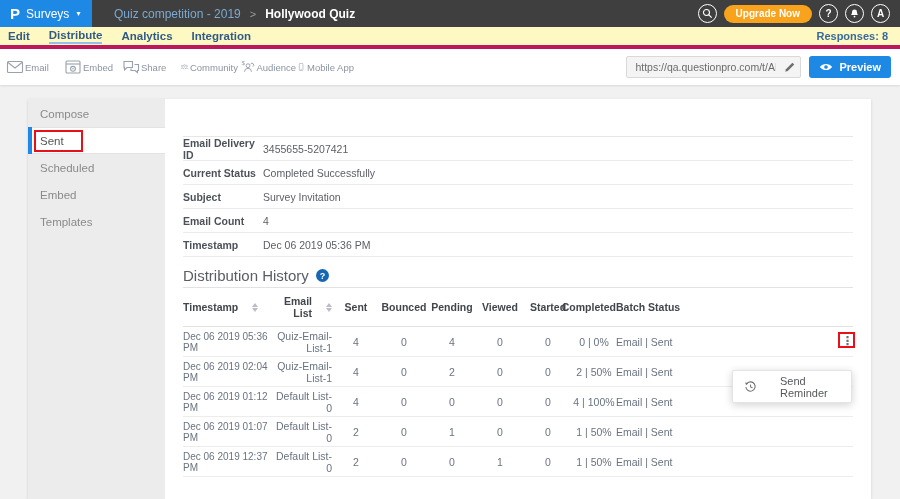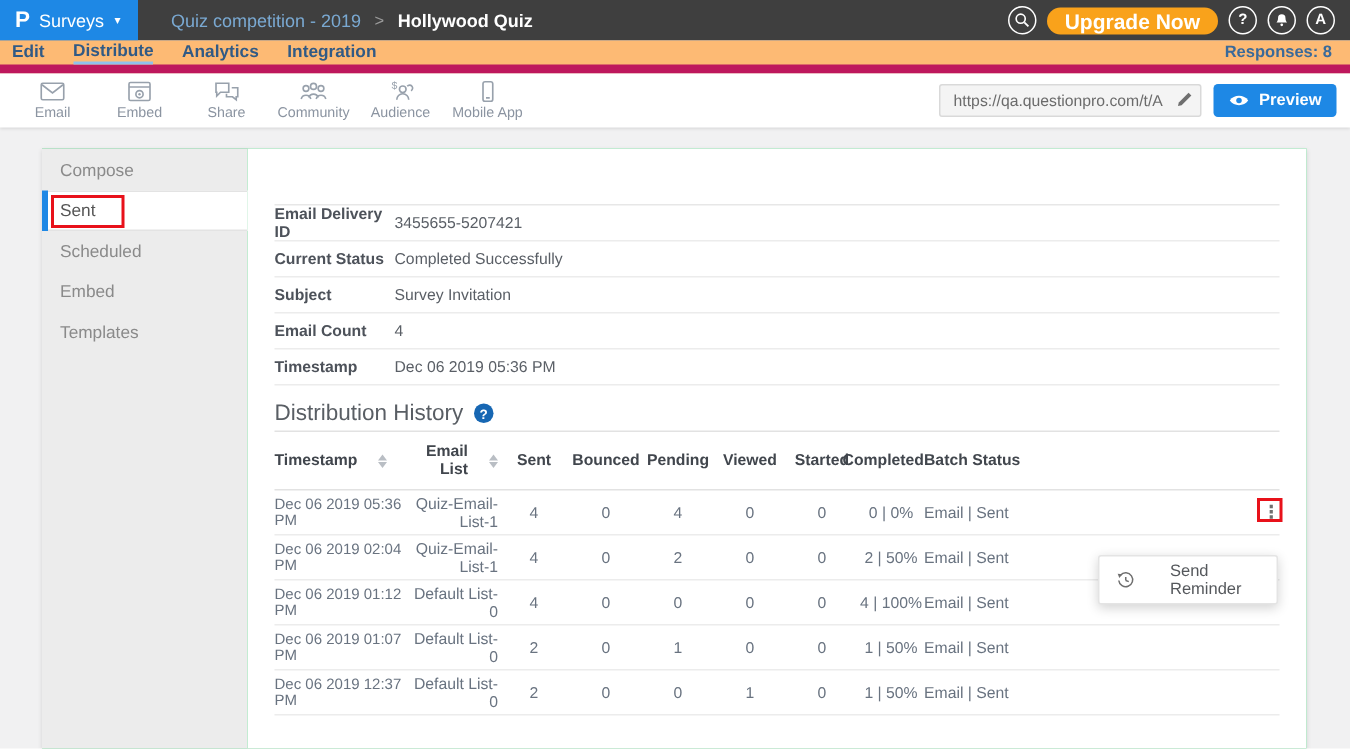--- a/index.html
+++ b/index.html
@@ -13,32 +13,32 @@
   .brand { width:92px; height:27px; background:#1e88e5; display:flex; align-items:center; padding:0 6px 0 10px; gap:6px; cursor:pointer; }
   .brand .logo { color:#fff; font-weight:bold; font-size:15px; line-height:1; }
   .brand .brand-label { color:#fff; font-size:12px; font-weight:500; }
   .brand .caret { color:#fff; font-size:8px; margin-left:1px; }
   .crumbs { display:flex; align-items:center; margin-left:22px; gap:9px; }
   .crumb-parent { color:#7aa9d2; font-size:12px; cursor:pointer; }
   .crumb-sep { color:#9b9b9b; font-size:11px; }
   .crumb-current { color:#ffffff; font-size:12px; font-weight:600; }
   .topbar-right { margin-left:auto; display:flex; align-items:center; gap:7px; padding-right:10px; }
   .tb-circle { width:19px; height:19px; border:1.4px solid #ffffff; border-radius:50%; display:flex; align-items:center; justify-content:center; color:#fff; font-size:10px; font-weight:bold; cursor:pointer; flex:0 0 auto; }
-  .upgrade-btn { height:18px; background:#f9a21b; border:none; border-radius:9px; color:#fff; font-size:14px; font-weight:bold; padding:0 12px; font-family:inherit; cursor:pointer; }
-
-  
-  .navrow { position:absolute; left:0; top:27px; width:900px; height:22px; background:#fdba74; border-bottom:6px solid #be185d; display:flex; align-items:center; padding:0 12px 0 8px; }
+  .upgrade-btn { height:18px; background:#f9a21b; border:none; border-radius:9px; color:#fff; font-size:10px; font-weight:bold; padding:0 12px; font-family:inherit; cursor:pointer; }
+
+  
+  .navrow { position:absolute; left:0; top:27px; width:900px; height:22px; background:#fef9c3; border-bottom:4px solid #be185d; display:flex; align-items:center; padding:0 12px 0 8px; }
   .nav-tabs { display:flex; gap:19px; align-items:center; }
   .nav-tab { font-size:11.5px; font-weight:700; color:#315a85; cursor:pointer; padding-bottom:1px; }
   .nav-tab.active { border-bottom:2px solid #8fc1ed; }
   .responses { margin-left:auto; font-size:11px; font-weight:700; color:#3a6a9a; }
 
   
   .toolbar { position:absolute; left:0; top:49px; width:900px; height:36px; background:#fff; box-shadow:0 1px 2px rgba(0,0,0,0.1); display:flex; align-items:center; padding-left:6px; }
-  .tool { width:58px; display:flex; flex-direction:column; align-items:center; gap:1px; cursor:pointer; }
+  .tool { width:58px; display:flex; flex-direction:row; align-items:center; gap:1px; cursor:pointer; }
   .tool svg { display:block; }
   .tool-label { font-size:9.5px; color:#8b94a1; white-space:nowrap; }
   .url-group { margin-left:auto; display:flex; align-items:center; gap:8px; padding-right:9px; }
   .url-wrap { position:relative; width:175px; height:22px; }
   .url-wrap input { width:175px; height:22px; background:#f4f4f4; border:1px solid #d9d9d9; border-radius:2px; font-size:10.5px; color:#6b6b6b; padding:0 24px 0 8px; font-family:inherit; }
   .pencil { position:absolute; right:5px; top:4px; cursor:pointer; }
   .preview-btn { height:22px; background:#1e88e5; border:none; border-radius:3px; color:#fff; font-size:11px; font-weight:bold; padding:0 10px; display:flex; align-items:center; gap:6px; font-family:inherit; cursor:pointer; }
 
   
   .card { position:absolute; left:28px; top:99px; width:843px; height:400px; background:#22c55e; box-shadow:0 1px 3px rgba(0,0,0,0.13); }

